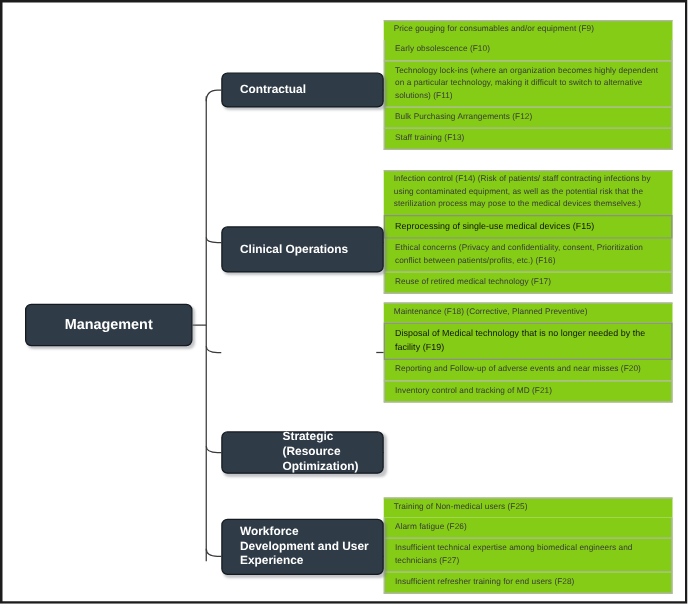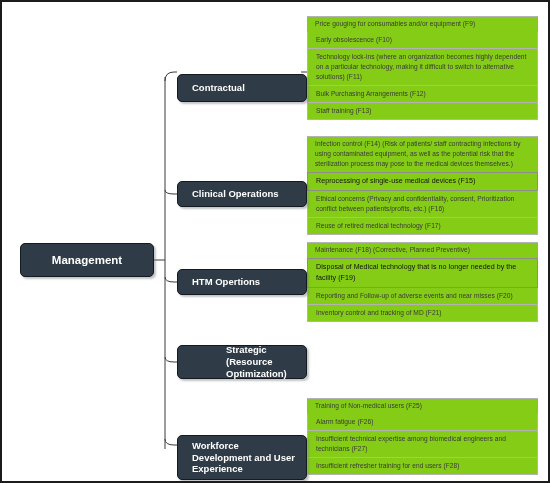--- a/index.html
+++ b/index.html
@@ -120,56 +120,53 @@
       <path d="M305,280 H299"></path>
       <path d="M305,360 H299"></path>
       <path d="M305,443 H299"></path>
     </g>
   </svg>
 
   <div class="node node-root">
     <span>Management</span>
   </div>
 
-  <div class="node node-branch" style="top:72px;height:28px;">
+  <div class="node node-branch" style="top:56px;height:28px;">
     <span>Contractual</span>
   </div>
   <div class="leaf-group" style="top:14px;">
     <div class="leaf">Price gouging for consumables and/or equipment (F9)</div>
     <div class="leaf">Early obsolescence (F10)</div>
     <div class="leaf">Technology lock-ins (where an organization becomes highly dependent on a particular technology, making it difficult to switch to alternative solutions) (F11)</div>
     <div class="leaf">Bulk Purchasing Arrangements (F12)</div>
     <div class="leaf">Staff training  (F13)</div>
   </div>
 
-  <div class="node node-branch" style="top:179px;height:26px;justify-content:center;">
+  <div class="node node-branch" style="top:179px;height:37px;justify-content:center;">
     <span>Clinical Operations</span>
   </div>
   <div class="leaf-group" style="top:134px;">
     <div class="leaf">Infection control (F14) (Risk of patients/ staff contracting infections by using contaminated equipment, as well as the potential risk that the sterilization process may pose to the medical devices themselves.)</div>
     <div class="leaf highlight">Reprocessing of single-use medical devices (F15)</div>
     <div class="leaf">Ethical concerns (Privacy and confidentiality, consent, Prioritization conflict between patients/profits, etc.) (F16)</div>
     <div class="leaf">Reuse of retired medical technology (F17)</div>
   </div>
 
-  <div class="node node-branch" style="top:267px;height:26px;">
-    <span>HTM Opertions</span>
-  </div>
   <div class="leaf-group" style="top:240px;">
     <div class="leaf">Maintenance (F18) (Corrective, Planned Preventive)</div>
     <div class="leaf highlight">Disposal of Medical technology that is no longer needed by the facility (F19)</div>
     <div class="leaf">Reporting and Follow-up of adverse events and near misses (F20)</div>
     <div class="leaf">Inventory control and tracking of MD (F21)</div>
   </div>
 
   <div class="node node-branch" style="top:343px;height:34px;padding-left:48px;">
     <span>Strategic (Resource Optimization)</span>
   </div>
 
-  <div class="node node-branch" style="top:413px;height:45px;margin-top:20px;">
+  <div class="node node-branch" style="top:413px;height:45px;">
     <span>Workforce Development and User Experience</span>
   </div>
   <div class="leaf-group" style="top:396px;">
     <div class="leaf">Training of Non-medical users (F25)</div>
     <div class="leaf">Alarm fatigue (F26)</div>
     <div class="leaf">Insufficient technical expertise among biomedical engineers and technicians (F27)</div>
     <div class="leaf">Insufficient refresher training for end users (F28)</div>
   </div>
 
 </div>

